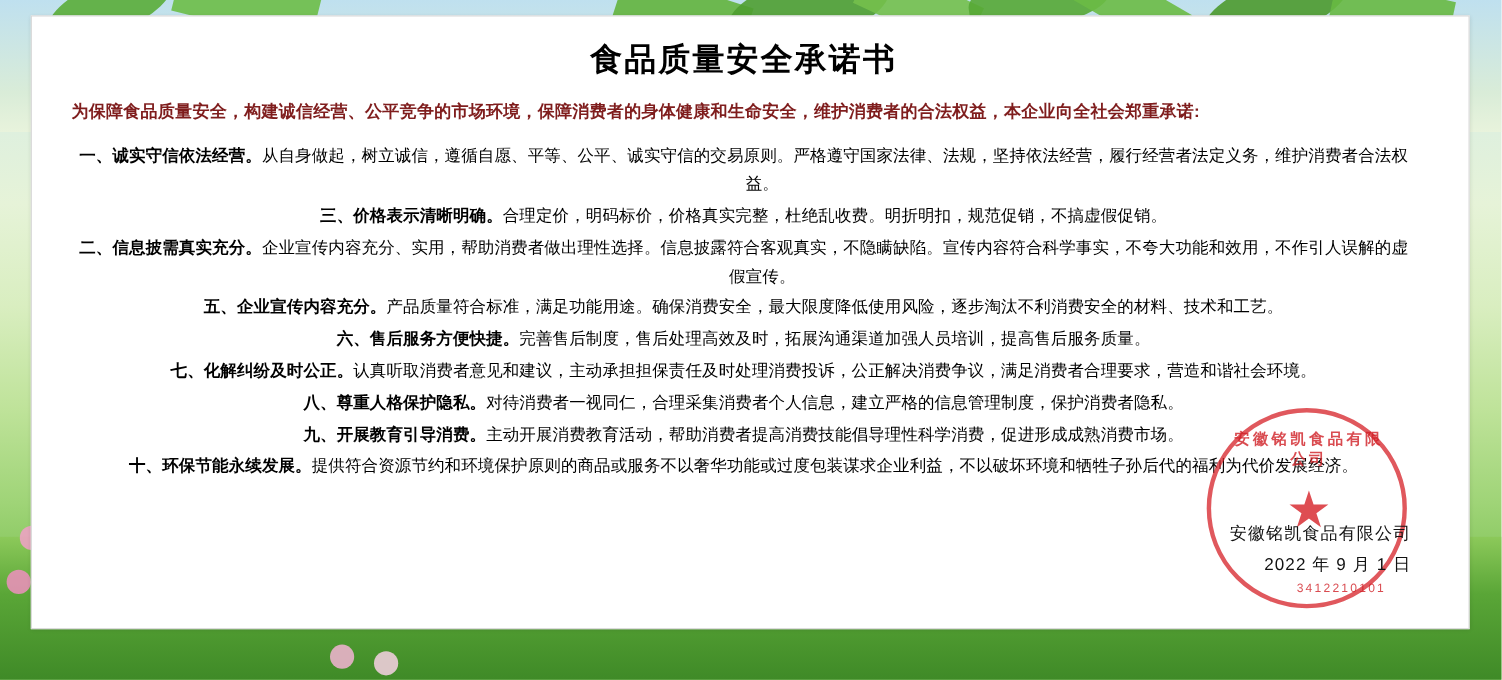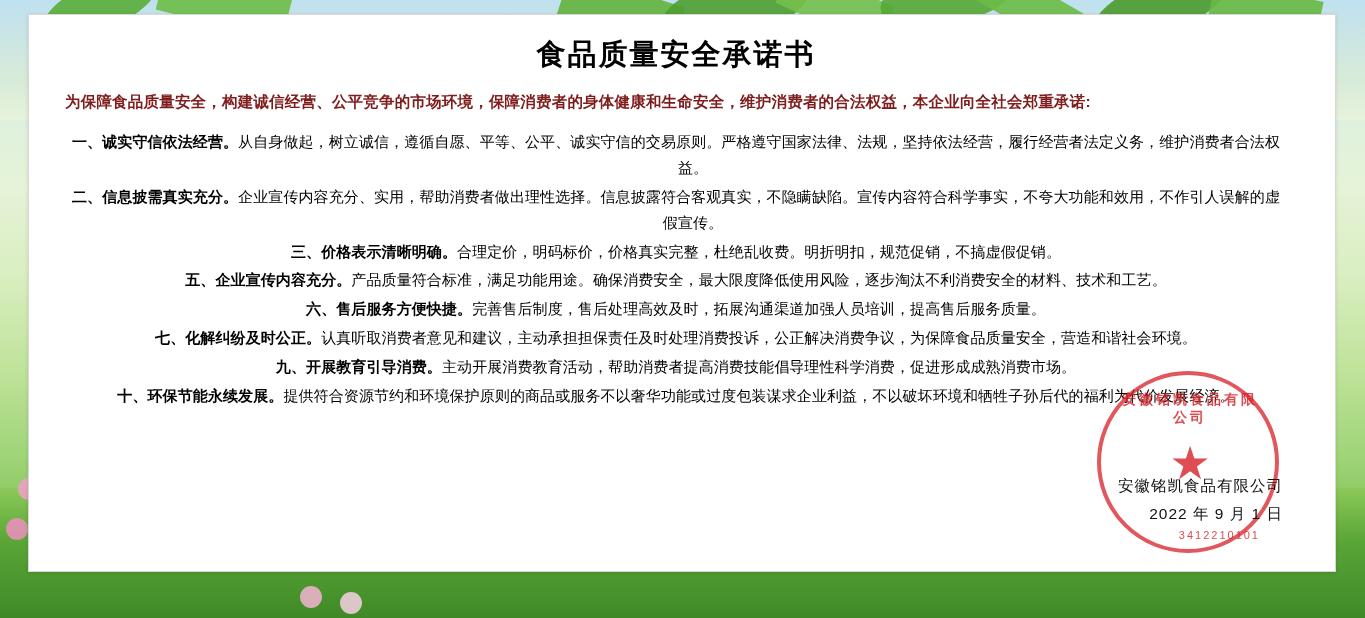--- a/index.html
+++ b/index.html
@@ -217,33 +217,36 @@
 
     <div class="doc-title">食品质量安全承诺书</div>
 
     <p class="doc-intro">为保障食品质量安全，构建诚信经营、公平竞争的市场环境，保障消费者的身体健康和生命安全，维护消费者的合法权益，本企业向全社会郑重承诺:</p>
 
     <ul class="clause-list">
       <li class="clause">
         <span class="num">一、</span><span class="head">诚实守信依法经营。</span><span class="body">从自身做起，树立诚信，遵循自愿、平等、公平、诚实守信的交易原则。严格遵守国家法律、法规，坚持依法经营，履行经营者法定义务，维护消费者合法权益。</span>
       </li>
       <li class="clause">
+        <span class="num">三、</span><span class="head">价格表示清晰明确。</span><span class="body">合理定价，明码标价，价格真实完整，杜绝乱收费。明折明扣，规范促销，不搞虚假促销。</span>
+      </li>
+      <li class="clause">
         <span class="num">二、</span><span class="head">信息披需真实充分。</span><span class="body">企业宣传内容充分、实用，帮助消费者做出理性选择。信息披露符合客观真实，不隐瞒缺陷。宣传内容符合科学事实，不夸大功能和效用，不作引人误解的虚假宣传。</span>
       </li>
       <li class="clause">
-        <span class="num">三、</span><span class="head">价格表示清晰明确。</span><span class="body">合理定价，明码标价，价格真实完整，杜绝乱收费。明折明扣，规范促销，不搞虚假促销。</span>
-      </li>
-      <li class="clause">
         <span class="num">五、</span><span class="head">企业宣传内容充分。</span><span class="body">产品质量符合标准，满足功能用途。确保消费安全，最大限度降低使用风险，逐步淘汰不利消费安全的材料、技术和工艺。</span>
       </li>
       <li class="clause">
         <span class="num">六、</span><span class="head">售后服务方便快捷。</span><span class="body">完善售后制度，售后处理高效及时，拓展沟通渠道加强人员培训，提高售后服务质量。</span>
       </li>
       <li class="clause">
-        <span class="num">七、</span><span class="head">化解纠纷及时公正。</span><span class="body">认真听取消费者意见和建议，主动承担担保责任及时处理消费投诉，公正解决消费争议，为保障食品质量安全，营造和谐社会环境。</span>
+        <span class="num">七、</span><span class="head">化解纠纷及时公正。</span><span class="body">认真听取消费者意见和建议，主动承担担保责任及时处理消费投诉，公正解决消费争议，满足消费者合理要求，营造和谐社会环境。</span>
+      </li>
+      <li class="clause">
+        <span class="num">八、</span><span class="head">尊重人格保护隐私。</span><span class="body">对待消费者一视同仁，合理采集消费者个人信息，建立严格的信息管理制度，保护消费者隐私。</span>
       </li>
       <li class="clause">
         <span class="num">九、</span><span class="head">开展教育引导消费。</span><span class="body">主动开展消费教育活动，帮助消费者提高消费技能倡导理性科学消费，促进形成成熟消费市场。</span>
       </li>
       <li class="clause">
         <span class="num">十、</span><span class="head">环保节能永续发展。</span><span class="body">提供符合资源节约和环境保护原则的商品或服务不以奢华功能或过度包装谋求企业利益，不以破坏环境和牺牲子孙后代的福利为代价发展经济。</span>
       </li>
     </ul>
 
     <div class="seal">

